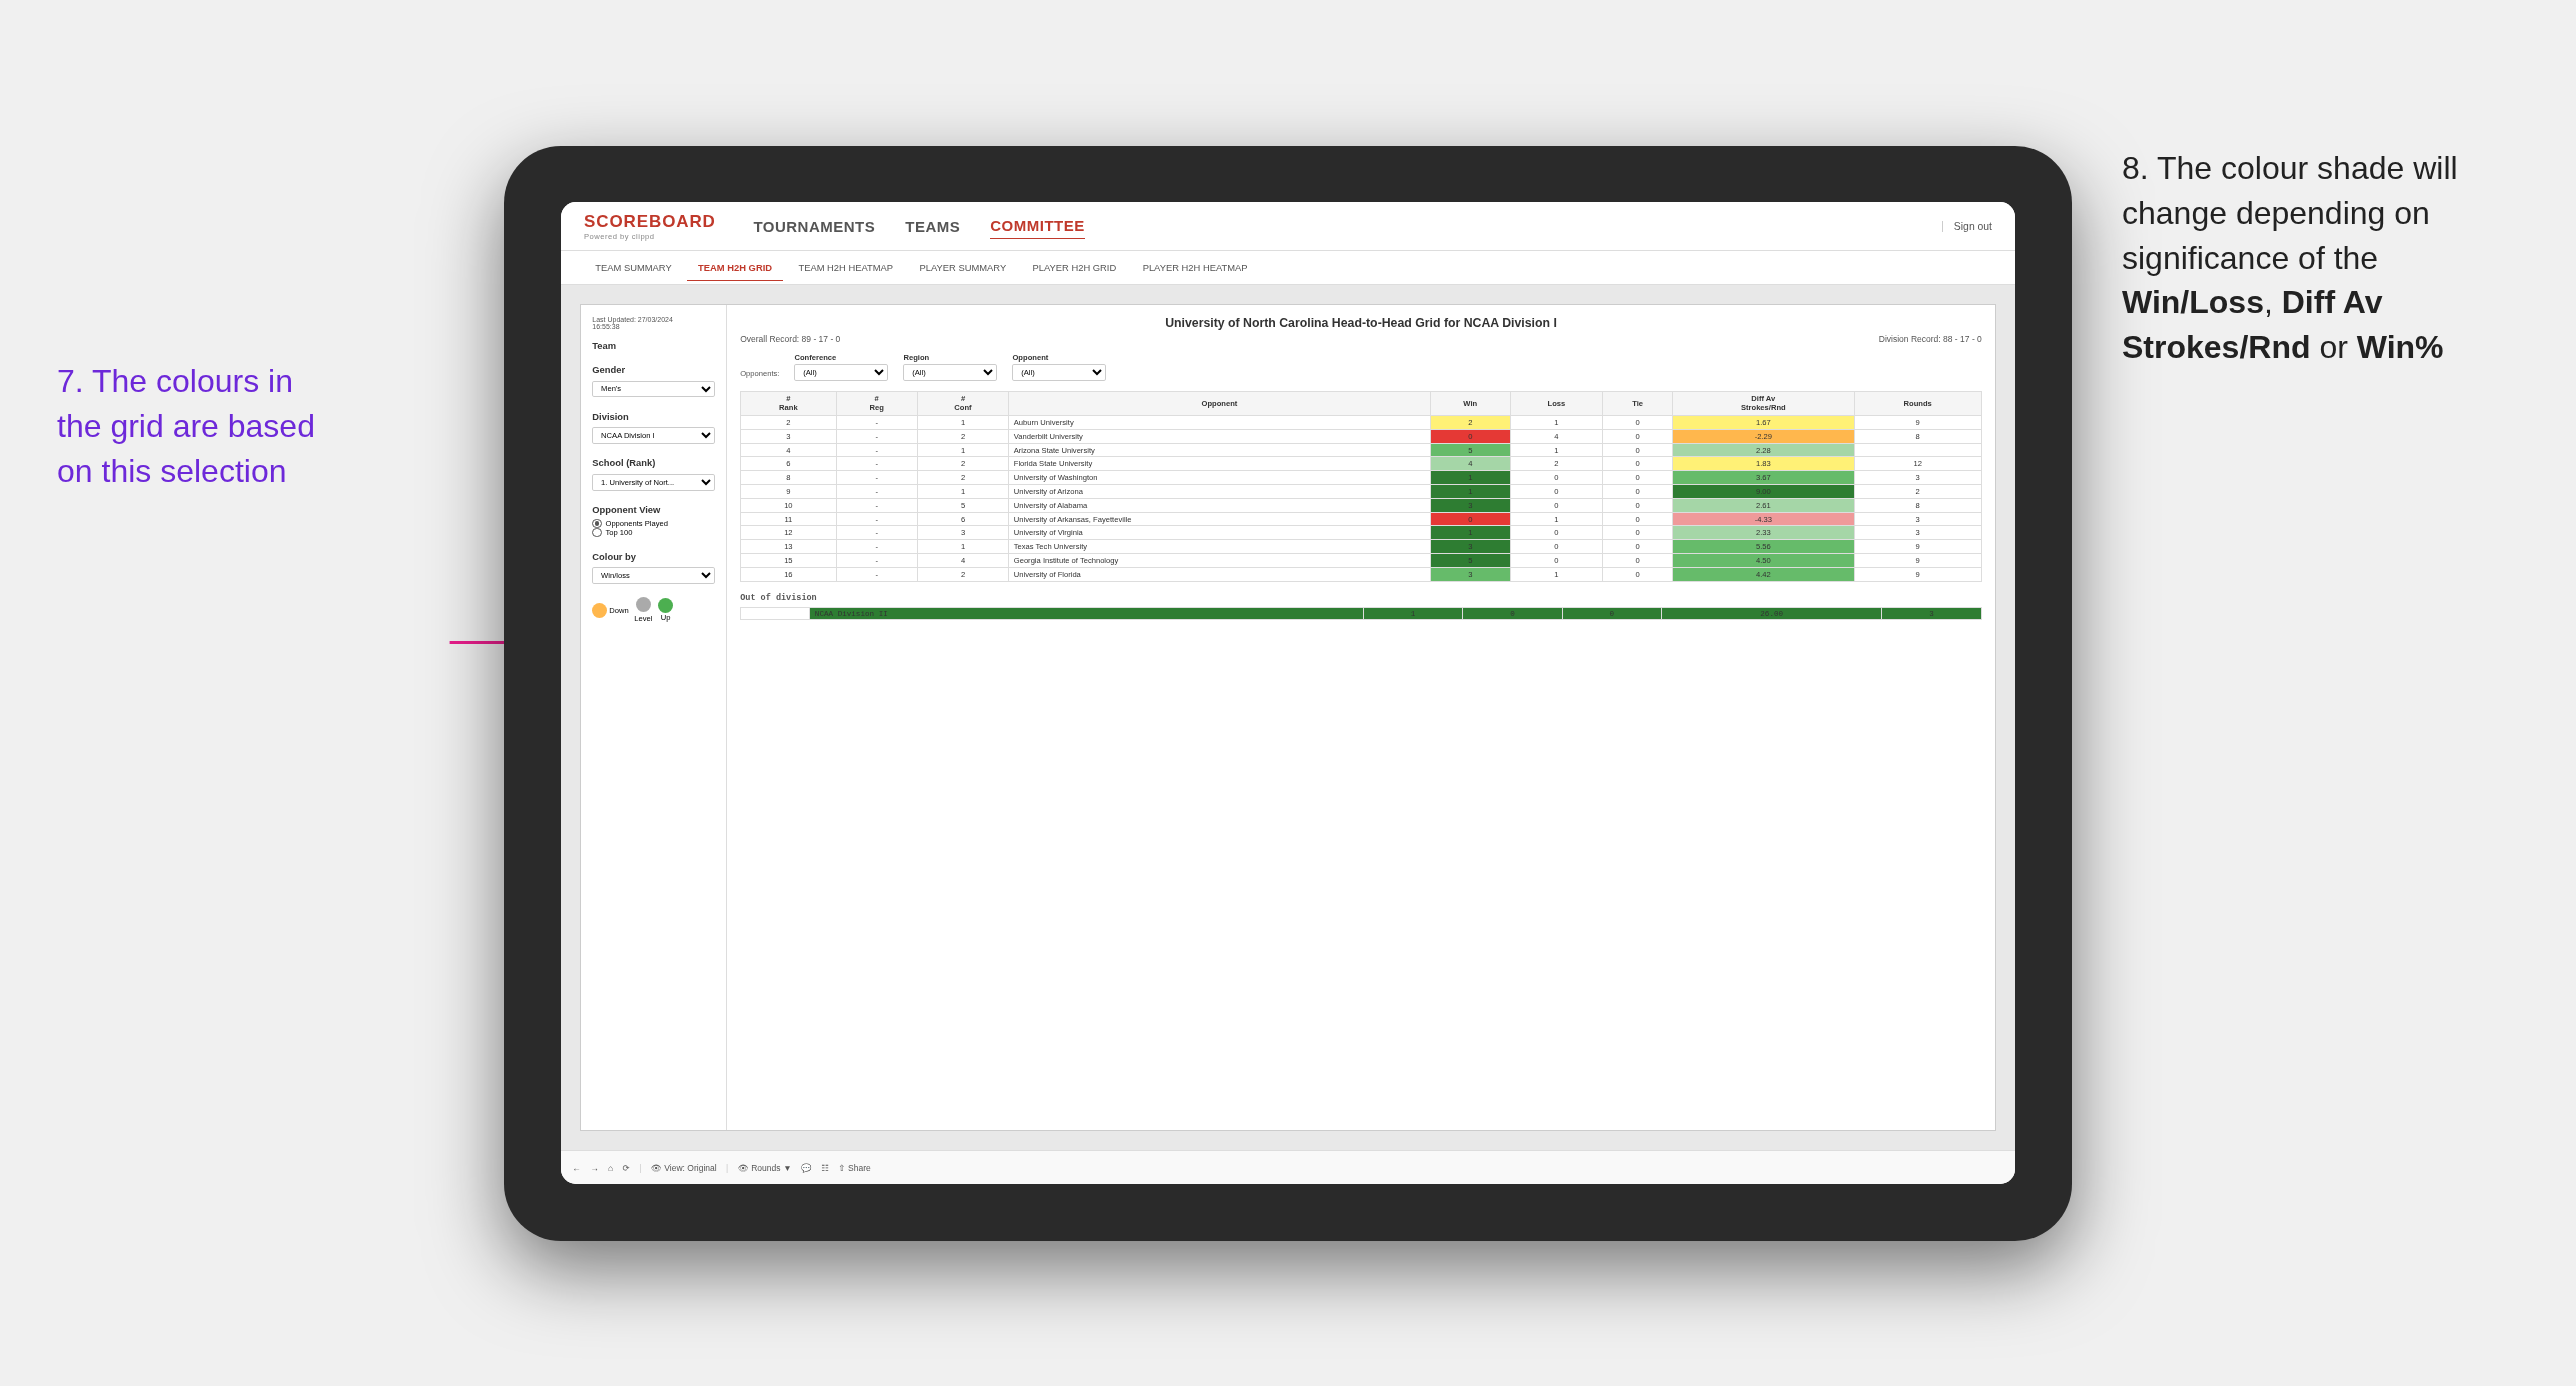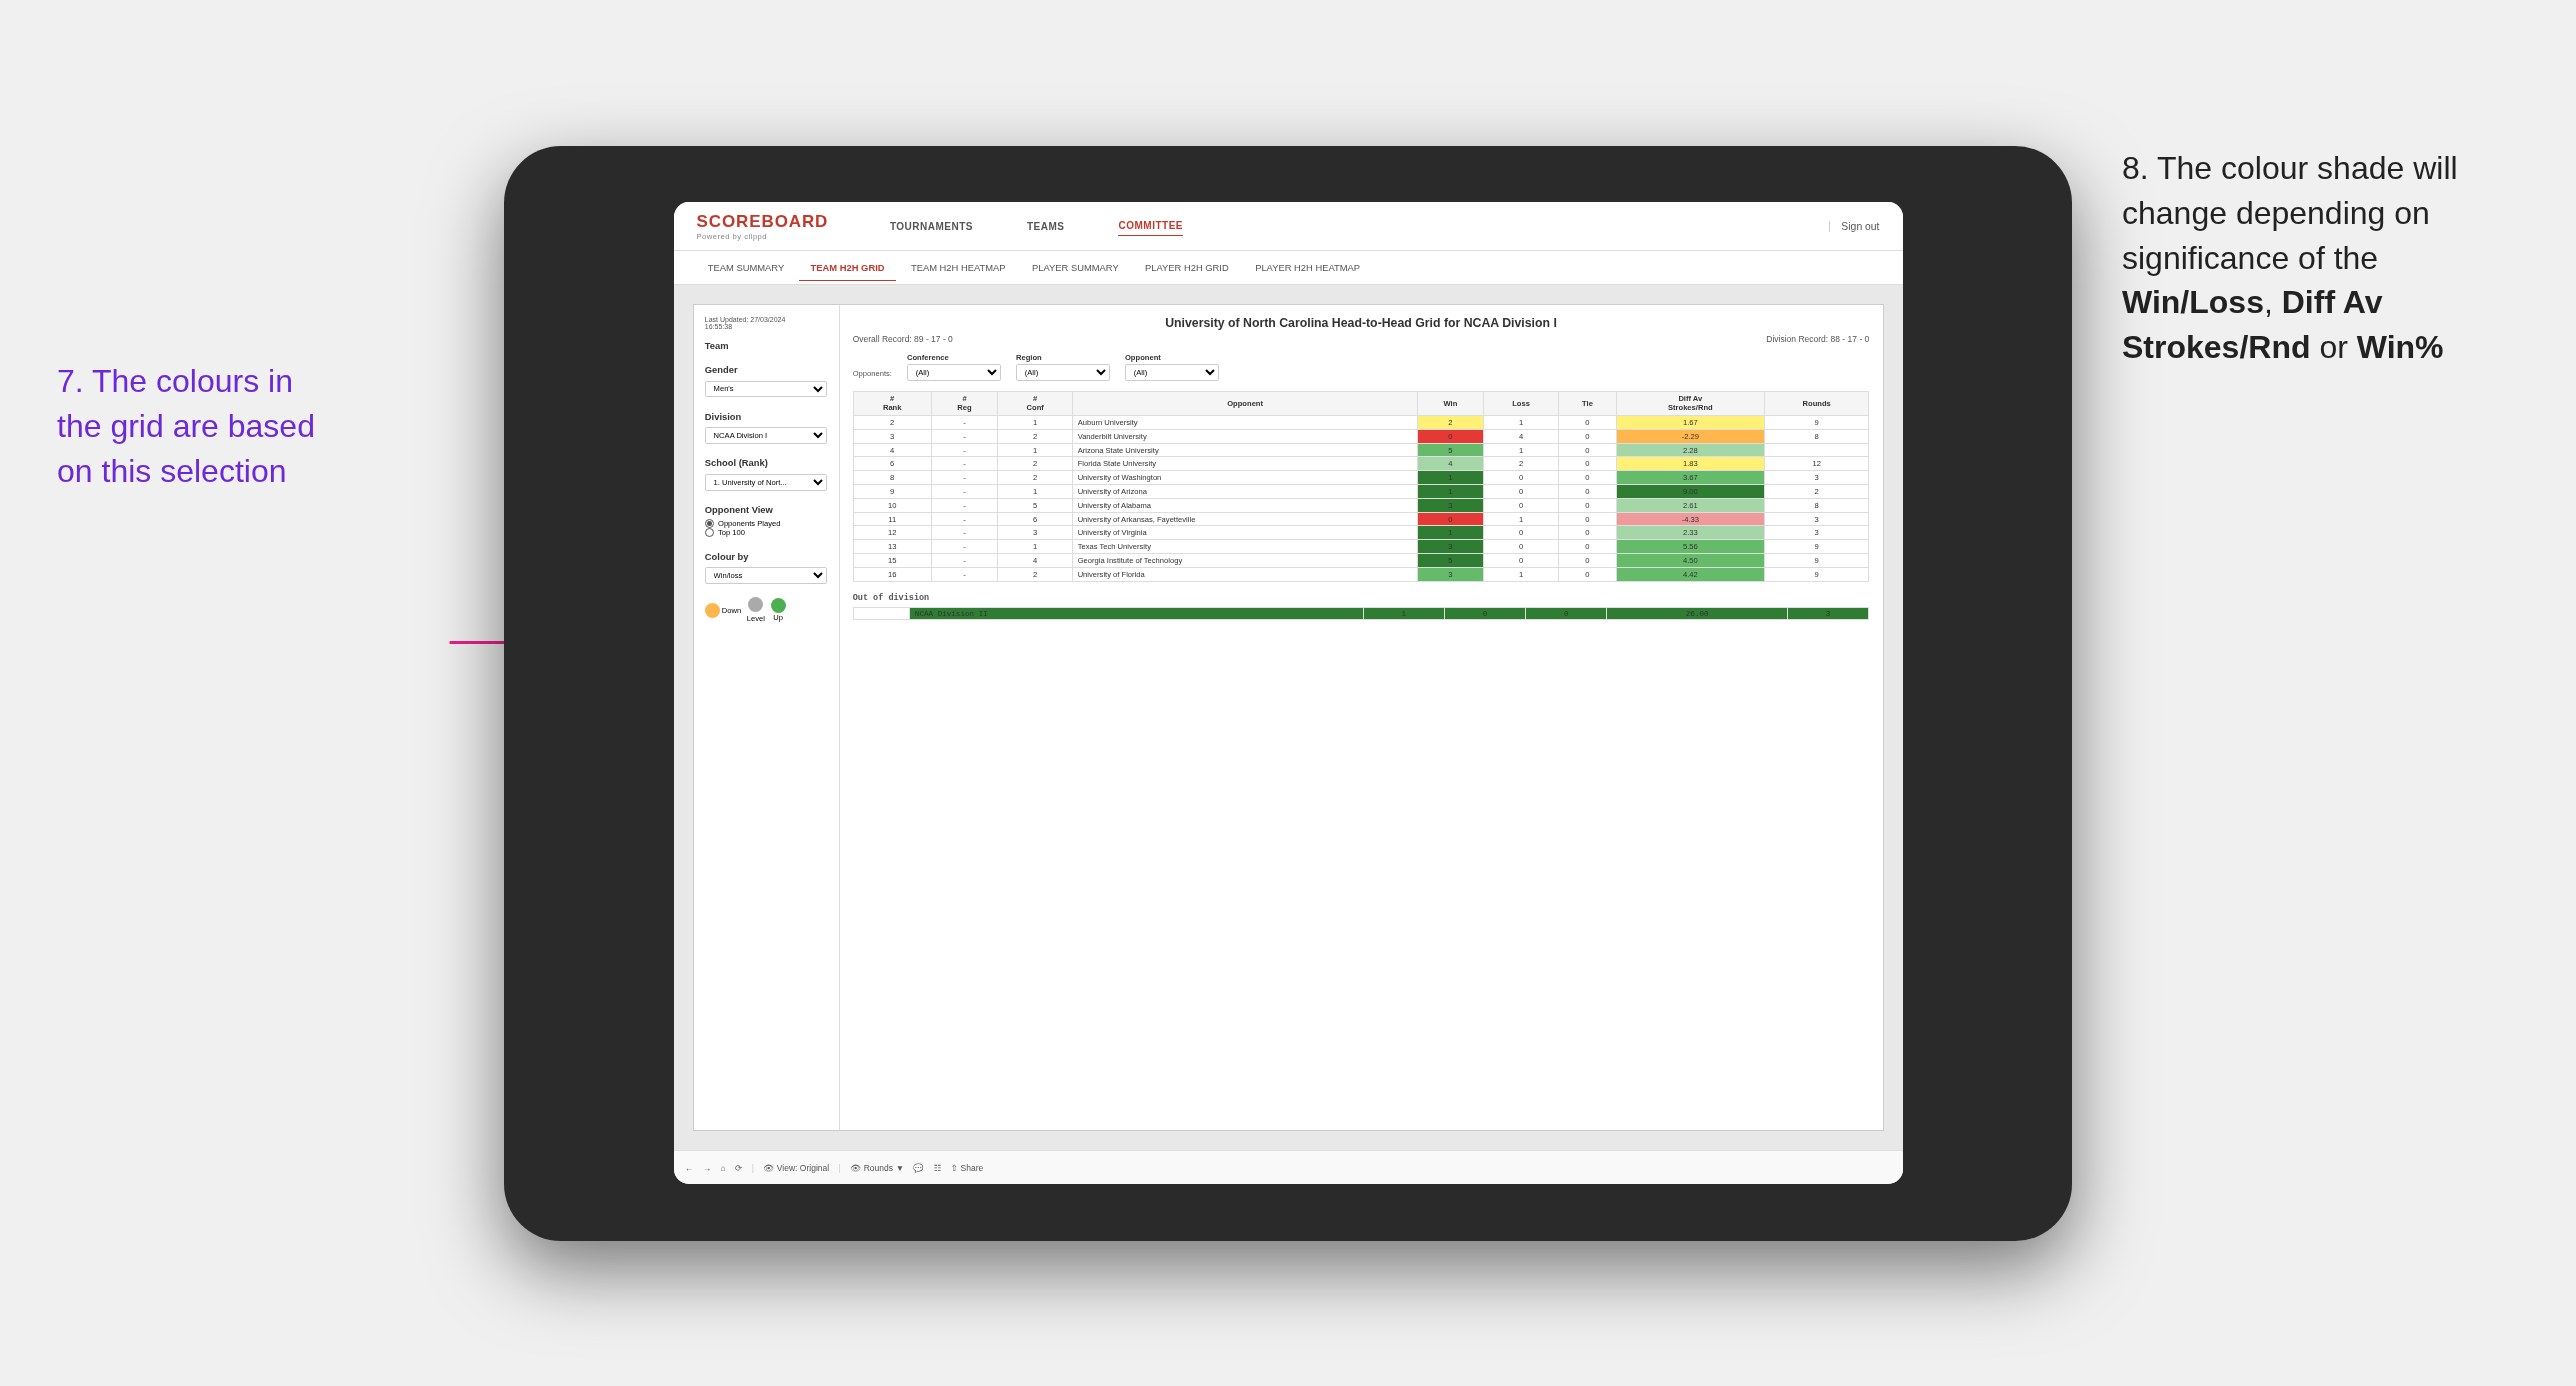--- a/index.html
+++ b/index.html
@@ -46,21 +46,21 @@
       height: 1095px;
       background: #2a2a2a;
       border-radius: 57px;
       display: flex;
       align-items: center;
       justify-content: center;
       position: relative;
       box-shadow: 0 28px 76px rgba(0,0,0,0.5);
     }
     .tablet-screen {
-      width: 1229px;
+      width: 1454px;
       height: 982px;
       background: #fff;
       border-radius: 15px;
       overflow: hidden;
       display: flex;
       flex-direction: column;
     }
 
     
     .app-header {
@@ -82,27 +82,26 @@
       font-weight: 800;
       color: #c0392b;
       letter-spacing: 0.9px;
     }
     .logo-sub {
       font-size: 7.6px;
       color: #888;
       letter-spacing: 0.5px;
     }
     .nav-item {
-      font-size: 10px;
+      font-size: 15px;
       font-weight: 600;
       color: #555;
       cursor: pointer;
       letter-spacing: 0.5px;
       padding: 3.8px 0;
-      margin-left: 24px;
     }
     .nav-item.active {
       color: #c0392b;
       border-bottom: 1.9px solid #c0392b;
     }
     .sign-out {
       margin-left: auto;
       font-size: 10.4px;
       color: #555;
       cursor: pointer;

